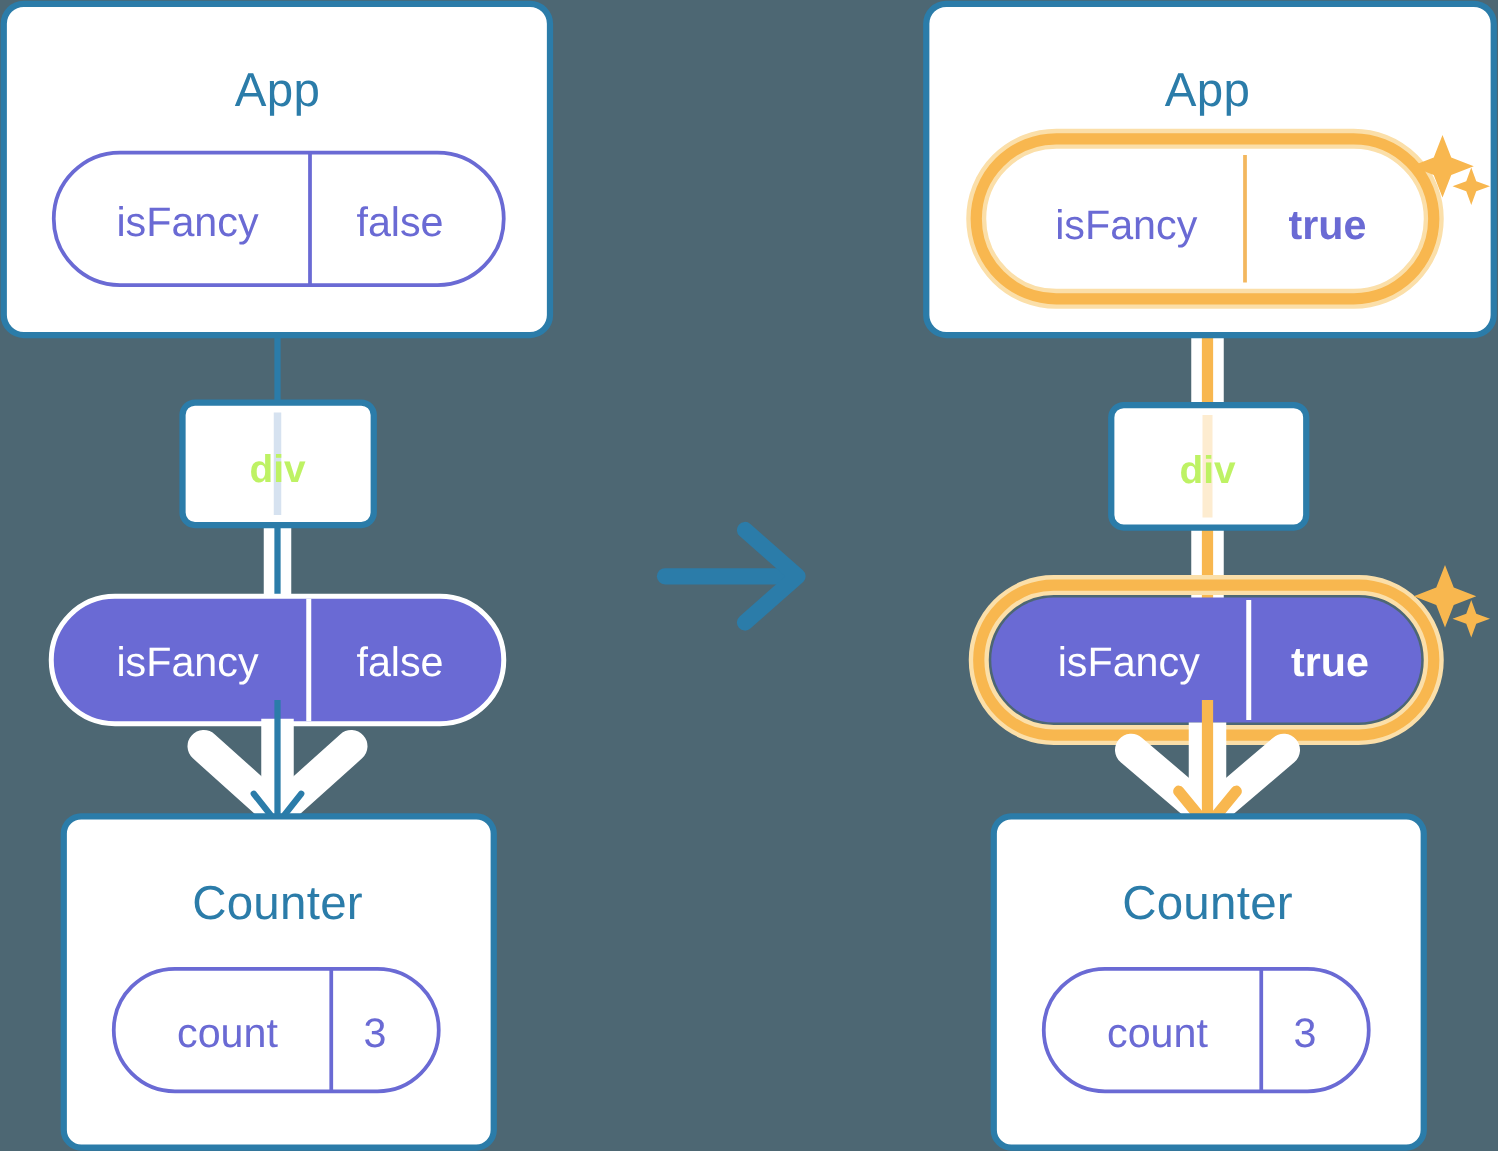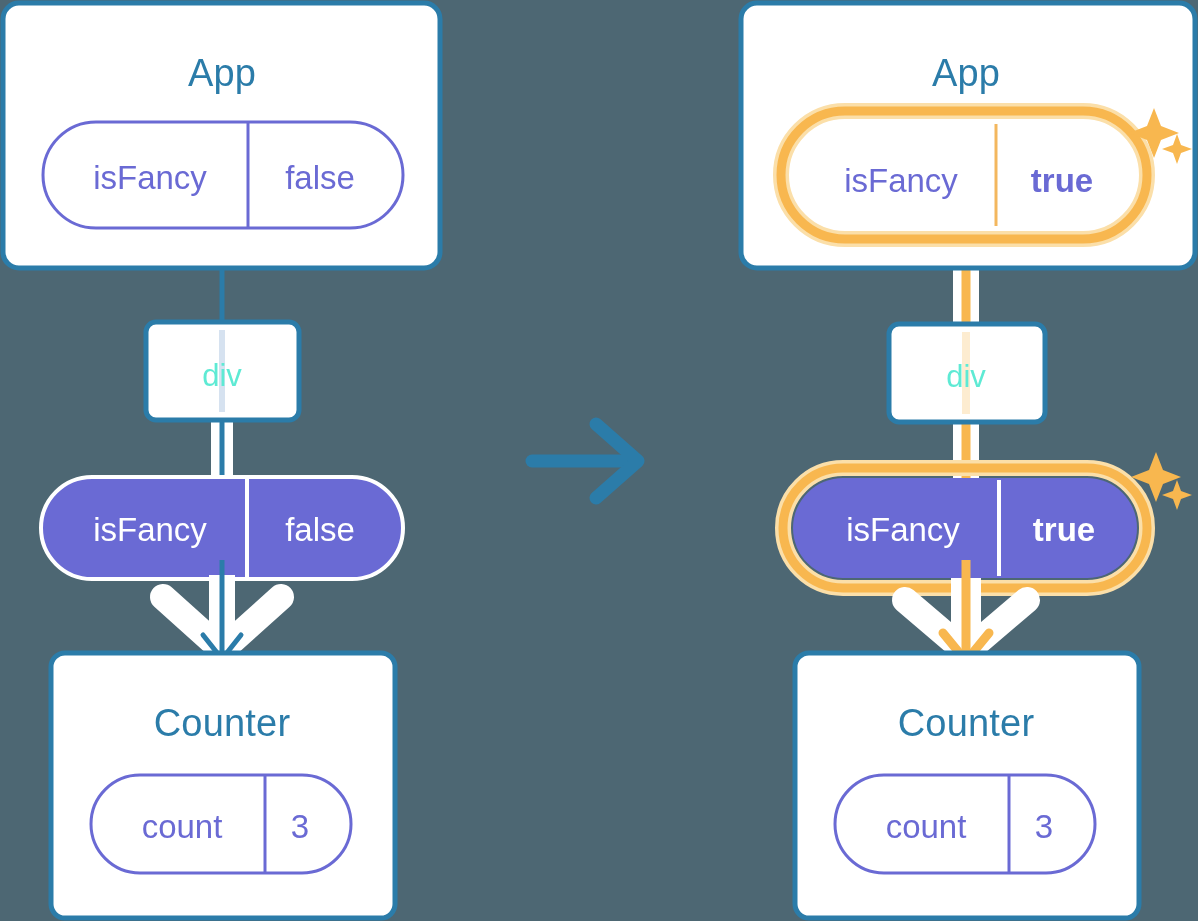--- a/index.html
+++ b/index.html
@@ -31,23 +31,23 @@
     pointer-events: none;
     line-height: 1;
   }
   .title-text {
     color: #2b7ca9;
     font-size: 38px;
     font-weight: 400;
     letter-spacing: 0.2px;
   }
   .div-text {
-    color: #5eead4;
+    color: #bef264;
     font-size: 31px;
-    font-weight: 400;
+    font-weight: 700;
   }
   .pill-name-outline {
     color: #6a6ad4;
     font-size: 33px;
     font-weight: 400;
   }
   .pill-val-outline {
     color: #6a6ad4;
     font-size: 33px;
     font-weight: 400;

